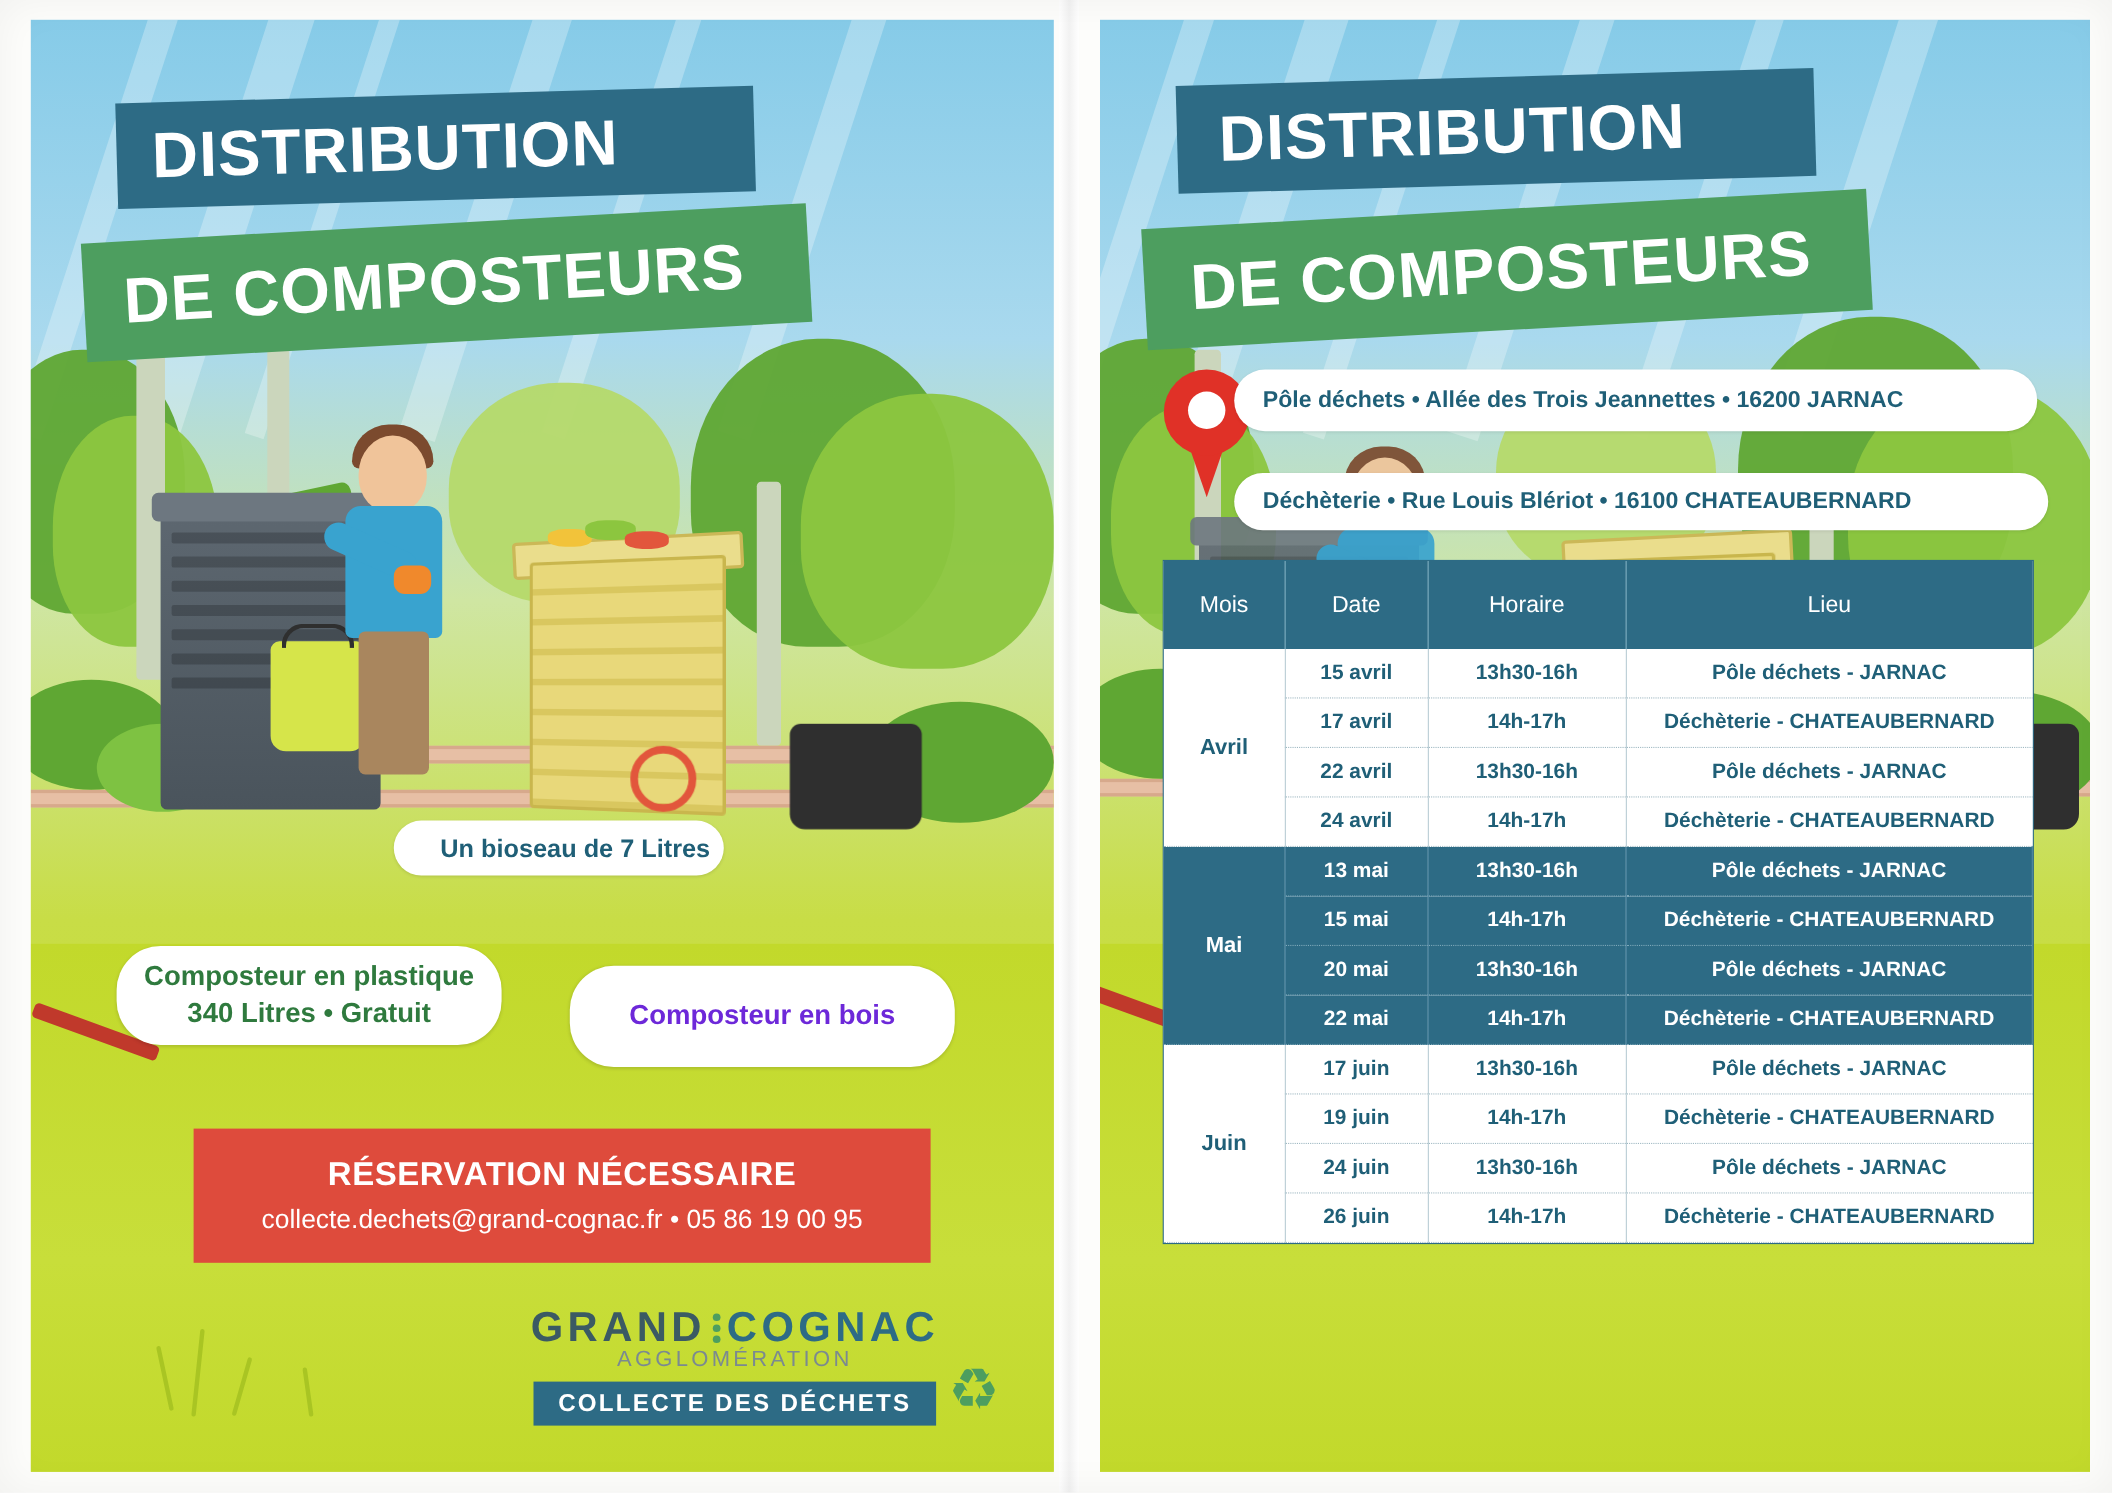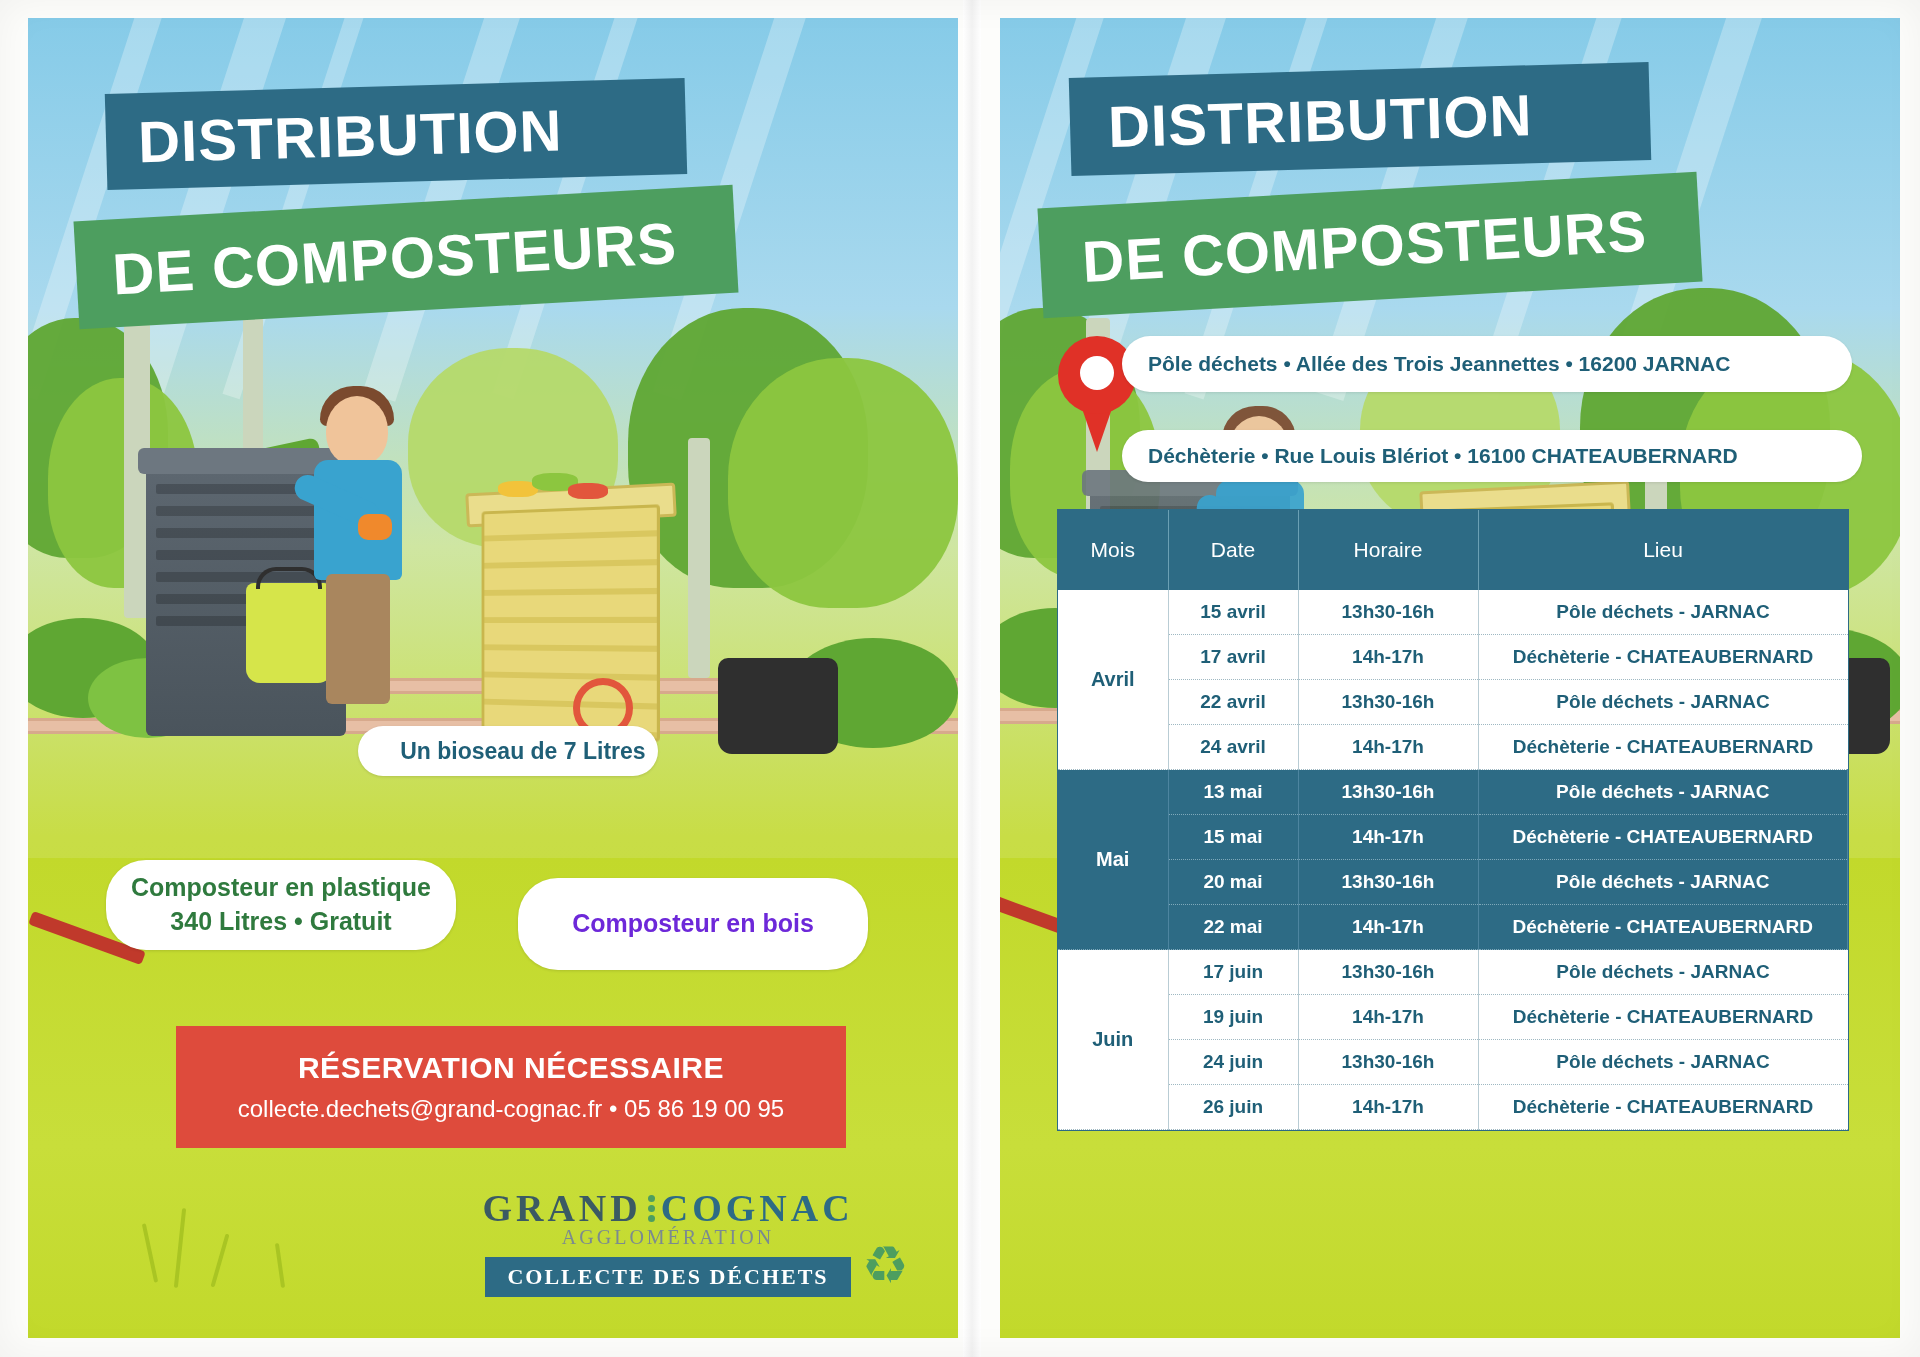--- a/index.html
+++ b/index.html
@@ -147,21 +147,21 @@
     position: absolute;
     background: #ffffff;
     border-radius: 40px;
     color: #2d6b85;
     font-weight: bold;
     display: flex; align-items: center; justify-content: center;
     text-align: center;
     box-shadow: 0 1px 3px rgba(0,0,0,.12);
   }
   .pill-bioseau {
-    left: 330px; top: 708px; width: 300px; height: 50px;
+    left: 330px; top: 728px; width: 300px; height: 50px;
     font-size: 23px; color: #1f5f77;
   }
   .pill-bioseau .plus { font-size: 34px; margin-right: 10px; color: #fff; }
   .pill-plastic {
     left: 78px; top: 842px; width: 350px; height: 90px;
     font-size: 25px; line-height: 1.35; color: #2f7a3e;
   }
   .pill-wood {
     left: 490px; top: 860px; width: 350px; height: 92px;
     font-size: 25px; line-height: 1.35; color: #6d28d9;
@@ -171,21 +171,21 @@
     background: #de4b3c; color: #fff;
     display: flex; flex-direction: column; align-items: center; justify-content: center;
     gap: 10px;
   }
   .reservation .title { font-size: 30px; font-weight: bold; letter-spacing: .5px; }
   .reservation .contact { font-size: 24px; }
 
   
   .logo-wrap {
     position: absolute; left: 440px; top: 1168px; width: 400px;
-    display: flex; flex-direction: column; align-items: center; font-family: Liberation Serif, serif;
+    display: flex; flex-direction: column; align-items: center;
   }
   .logo-main {
     font-size: 38px; font-weight: bold; letter-spacing: 4px; color: #3b5a63;
     display: flex; align-items: center; gap: 6px;
   }
   .logo-main .cognac { color: #2d6b85; }
   .logo-dots { display: inline-flex; flex-direction: column; gap: 3px; }
   .logo-dots i { width: 7px; height: 7px; background: #4d9e5f; border-radius: 50%; }
   .logo-sub { font-size: 20px; letter-spacing: 3px; color: #7b8a90; margin-top: -4px; }
   .logo-bar {

